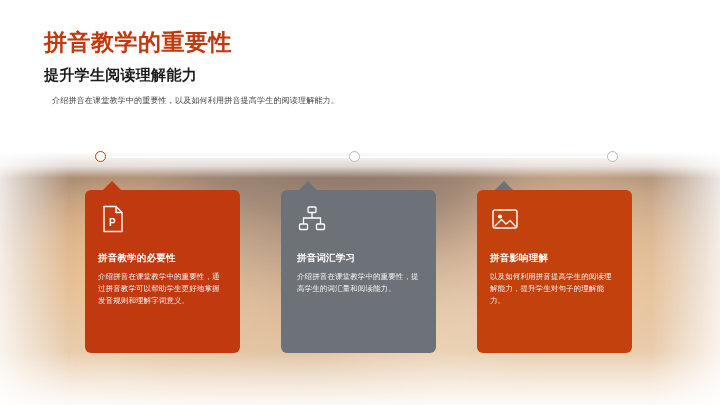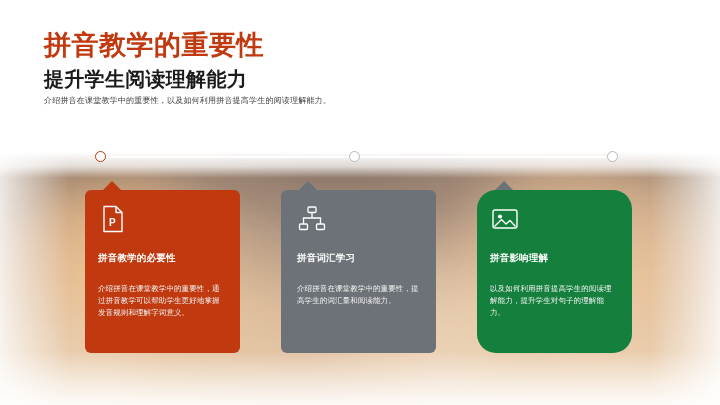--- a/index.html
+++ b/index.html
@@ -84,38 +84,38 @@
   .right-fade {
     position: absolute;
     right: 0; top: 0; width: 70px; height: 405px;
     background: linear-gradient(270deg, rgba(255,255,255,0.80) 0%, rgba(255,255,255,0) 100%);
   }
 
   
   .title {
     position: absolute;
     left: 44px; top: 27px;
-    font-size: 27px;
+    font-size: 23px;
     font-weight: bold;
     color: #c0390f;
     letter-spacing: 0.5px;
     white-space: nowrap;
   }
   .subtitle {
     position: absolute;
     left: 44px; top: 66px;
-    font-size: 20px;
+    font-size: 15px;
     font-weight: bold;
     color: #1b1b1b;
     letter-spacing: 0.3px;
     white-space: nowrap;
   }
   .desc {
     position: absolute;
-    left: 44px; top: 95px;
+    left: 52px; top: 95px;
     font-size: 8px;
     color: #3d3d3d;
     letter-spacing: 0.2px;
     white-space: nowrap;
   }
 
   
   .timeline {
     position: absolute;
     left: 100px; top: 156px;
@@ -146,21 +146,21 @@
     position: absolute;
     top: 190px;
     width: 155px;
     height: 163px;
     border-radius: 6px;
     box-sizing: border-box;
     padding: 14px 13px 12px 13px;
   }
   .card.c1 { left: 85px;  background: #c0390f; }
   .card.c2 { left: 281px; background: #6d7278; padding-left: 16px; }
-  .card.c3 { left: 477px; background: #15803d; border-radius: 19px; }
+  .card.c3 { left: 477px; background: #c2410c; }
 
   .card-arrow {
     position: absolute;
     top: -9px;
     width: 0; height: 0;
     border-left: 9px solid transparent;
     border-right: 9px solid transparent;
   }
   .c1 .card-arrow { left: 18px; border-bottom: 9px solid #c0390f; }
   .c2 .card-arrow { left: 18px; border-bottom: 9px solid #6d7278; }
@@ -169,21 +169,21 @@
   .card-icon {
     width: 30px; height: 30px;
     margin-bottom: 18px;
   }
   .card-icon svg { display: block; }
 
   .card-title {
     font-size: 9.5px;
     font-weight: bold;
     color: #ffffff;
-    margin-bottom: 18px;
+    margin-bottom: 6px;
     letter-spacing: 0.2px;
   }
   .card-body {
     font-size: 7.5px;
     line-height: 1.62;
     color: #f2f2f2;
     letter-spacing: 0.1px;
   }
 </style>
 </head>

